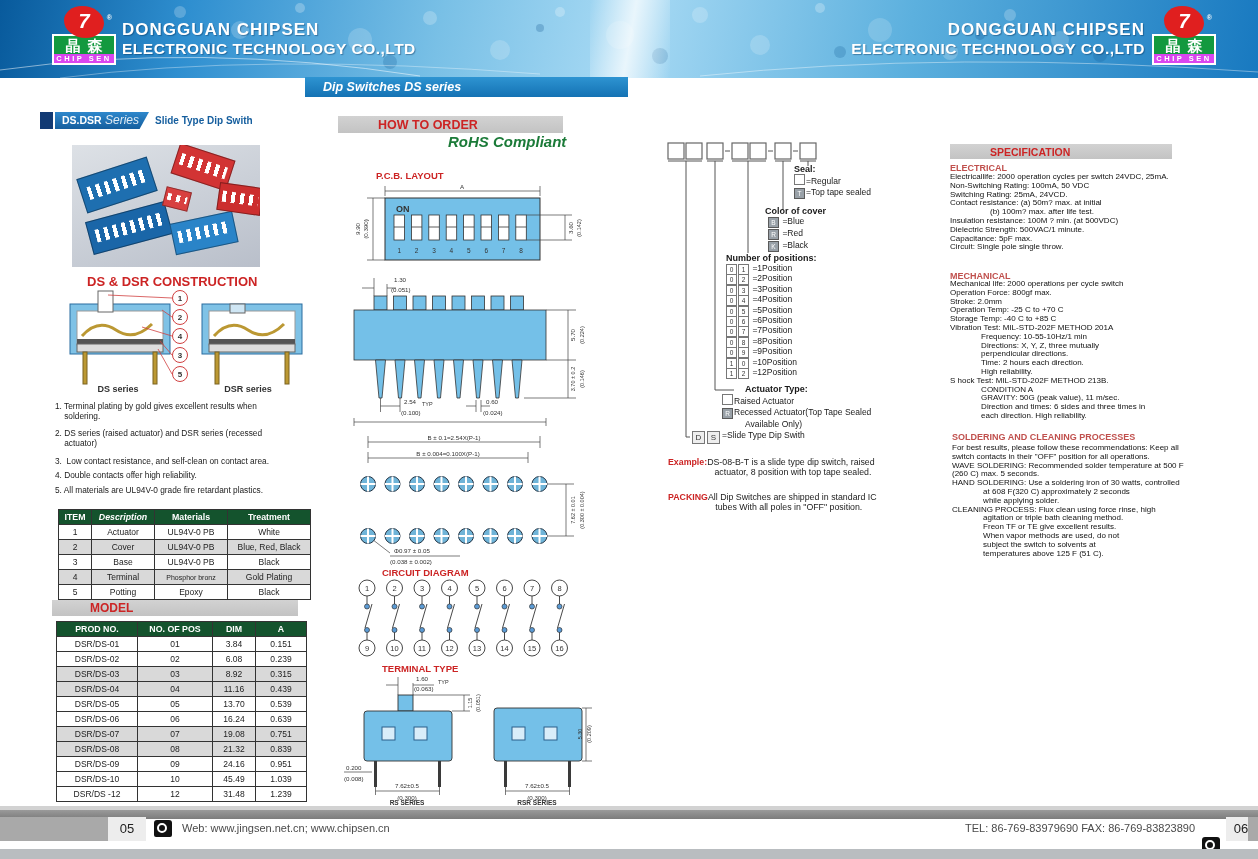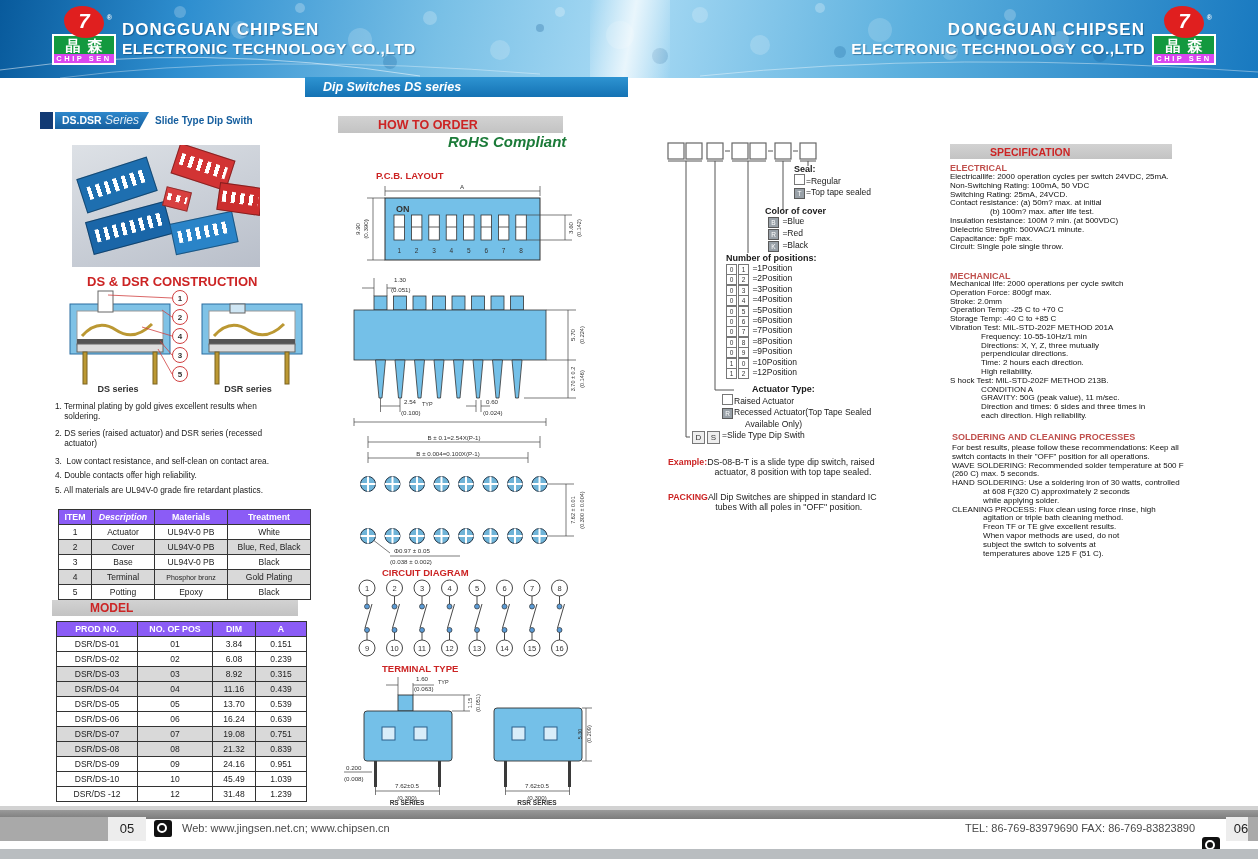--- a/index.html
+++ b/index.html
@@ -32,21 +32,21 @@
   .series-sub{left:155px;top:115px;font-size:10px;font-weight:bold;color:#155e9e;}
   .photo{left:72px;top:145px;width:188px;height:122px;background:linear-gradient(160deg,#dde1e6,#b9bfca);overflow:hidden;}
   .sw{position:absolute;border:1px solid rgba(0,0,0,.35);}
   .sw .acts{position:absolute;left:8%;right:8%;top:28%;height:40%;
     background:repeating-linear-gradient(90deg,#fff 0 4px,rgba(255,255,255,0) 4px 9px);}
   .red-title{color:#cc2424;font-weight:bold;padding-left:32px;}
   .gray-bar{background:linear-gradient(180deg,#d2d2d2,#c3c3c3);}
   .notes{font-size:8.3px;line-height:9.6px;white-space:pre;color:#1a1a1a;}
   table{border-collapse:collapse;}
   .dtab td,.dtab th{border:1px solid #333;text-align:center;font-size:8.5px;height:14px;padding:0 1px;}
-  .dtab th{background:#8b5cf6;color:#fff;font-weight:bold;font-size:8.8px;}
+  .dtab th{background:#14532d;color:#fff;font-weight:bold;font-size:8.8px;}
   .dtab th.it{font-style:italic;}
   .dtab tr.g td{background:#d9d9d9;}
   .dtab td.small{font-size:7px;}
   
   svg text{font-family:"Liberation Sans",sans-serif;fill:#333;}
   .dim{font-size:6.2px;}
   
   .ocode{font-size:8.5px;color:#1a1a1a;}
   .ocode .t{font-weight:bold;font-size:9px;}
   .cb{display:inline-block;width:9px;height:9px;border:1px solid #777;font-size:6.5px;line-height:9px;
@@ -749,21 +749,21 @@
     <div class="prow"><span class="cb">0</span><span class="cb">5</span> <span>=5Position</span></div>
     <div class="prow"><span class="cb">0</span><span class="cb">6</span> <span>=6Position</span></div>
     <div class="prow"><span class="cb">0</span><span class="cb">7</span> <span>=7Position</span></div>
     <div class="prow"><span class="cb">0</span><span class="cb">8</span> <span>=8Position</span></div>
     <div class="prow"><span class="cb">0</span><span class="cb">9</span> <span>=9Position</span></div>
     <div class="prow"><span class="cb">1</span><span class="cb">0</span> <span>=10Position</span></div>
     <div class="prow"><span class="cb">1</span><span class="cb">2</span> <span>=12Position</span></div>
   </div>
 
   <div class="abs ocode" style="left:722px;top:384px">
-    <div class="t" style="margin-left:30px">Actuator Type:</div>
+    <div class="t" style="margin-left:23px">Actuator Type:</div>
     <div style="line-height:11px"><span class="cb"></span><span>Raised Actuator</span></div>
     <div style="line-height:11px"><span class="cb dark">R</span><span>Recessed Actuator(Top Tape Sealed</span></div>
     <div style="line-height:11px;margin-left:23px">Available Only)</div>
   </div>
 
   <div class="abs ocode" style="left:692px;top:430px">
     <span class="cb2">D</span><span class="cb2">S</span><span>=Slide Type Dip Swith</span>
   </div>
 
   <div class="abs exline" style="left:668px;top:457px">

